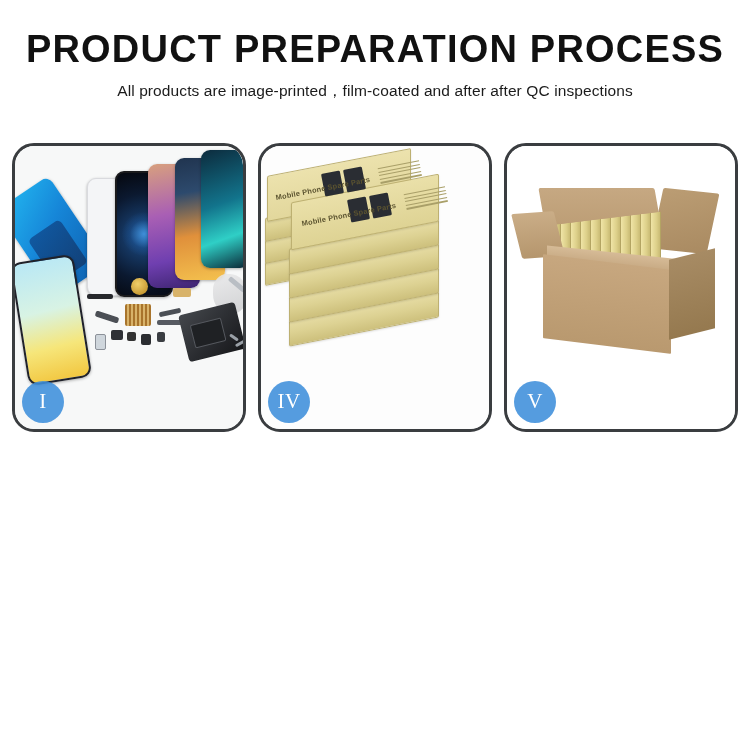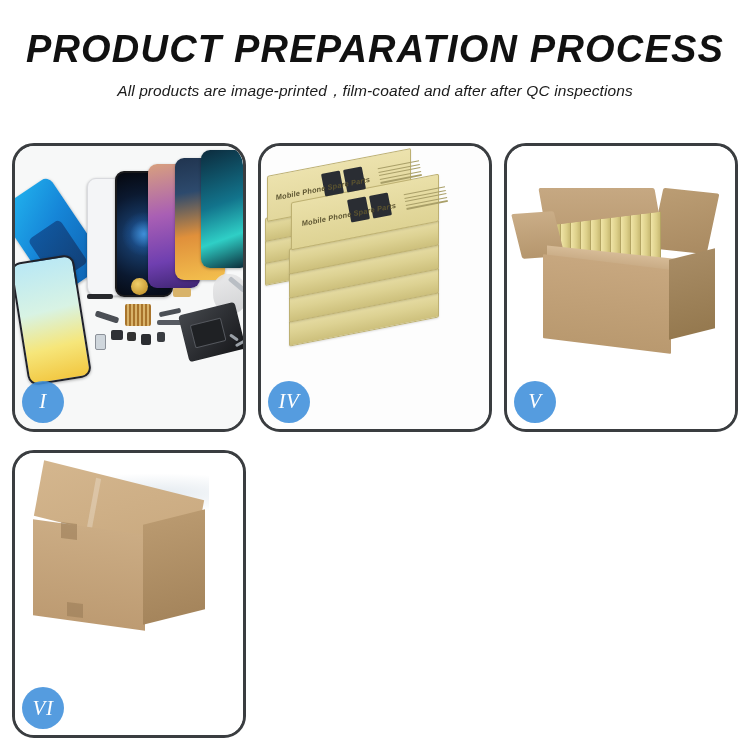--- a/index.html
+++ b/index.html
@@ -3,21 +3,21 @@
 <meta charset="utf-8">
 <style>
   html,body{margin:0;padding:0;}
   body{
     width:750px;height:750px;
     background:#ffffff;
     font-family:"Liberation Sans", sans-serif;
     overflow:hidden;
     position:relative;
   }
-  .page{position:relative;width:750px;height:750px;box-sizing:border-box;font-style:italic;}
+  .page{position:relative;width:750px;height:750px;box-sizing:border-box;}
 
   
   .header{text-align:center;padding-top:30px;}
   .title{
     font-size:38px;font-weight:700;letter-spacing:1.2px;
     color:#111;line-height:1.05;
     font-family:"Liberation Sans", sans-serif;
   }
   .subtitle{
     margin-top:11px;font-size:15.5px;color:#1b1b1b;letter-spacing:.1px;
@@ -401,27 +401,15 @@
             <i style="left:100px"></i>
         </div>
         <div class="flap-left"></div>
         <div class="flap-front"></div>
         <div class="carton-body"></div>
         <div class="carton-side"></div>
       </div>
       <div class="badge">V</div>
     </div>
 
-    <div class="panel">
-      <div class="panel-inner p6">
-        <div class="c6-shadow"></div>
-        <div class="c6-top"></div>
-        <div class="c6-seam"></div>
-        <div class="c6-front"></div>
-        <div class="c6-right"></div>
-        <div class="c6-tape1"></div>
-        <div class="c6-tape2"></div>
-      </div>
-      <div class="badge">VI</div>
-    </div>
 
   </div>
 </div>
 
 </body></html>

